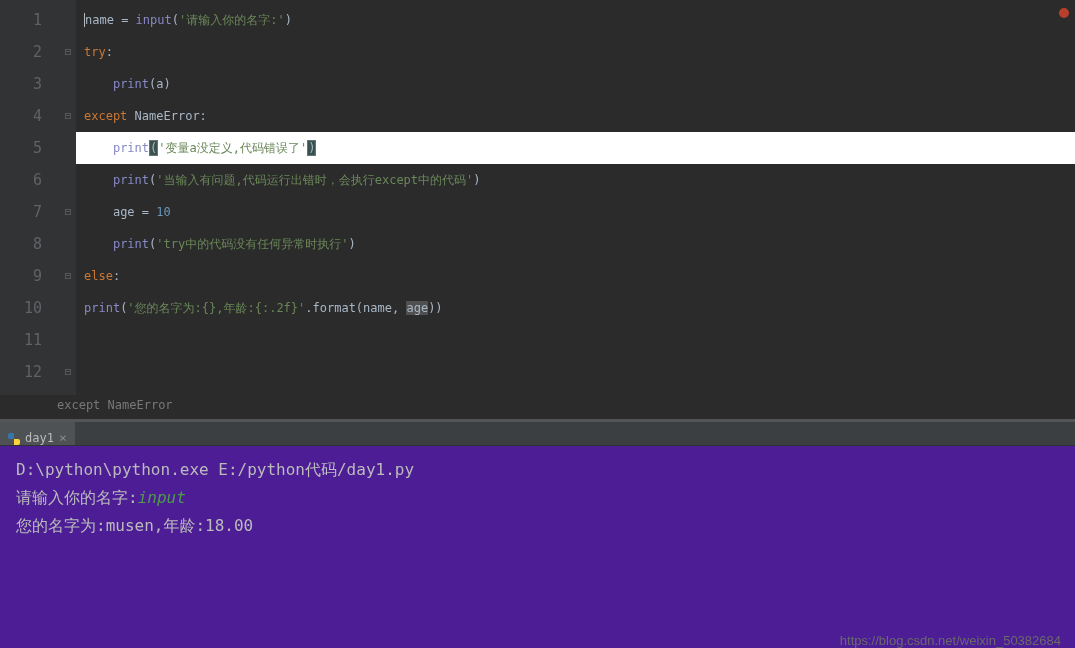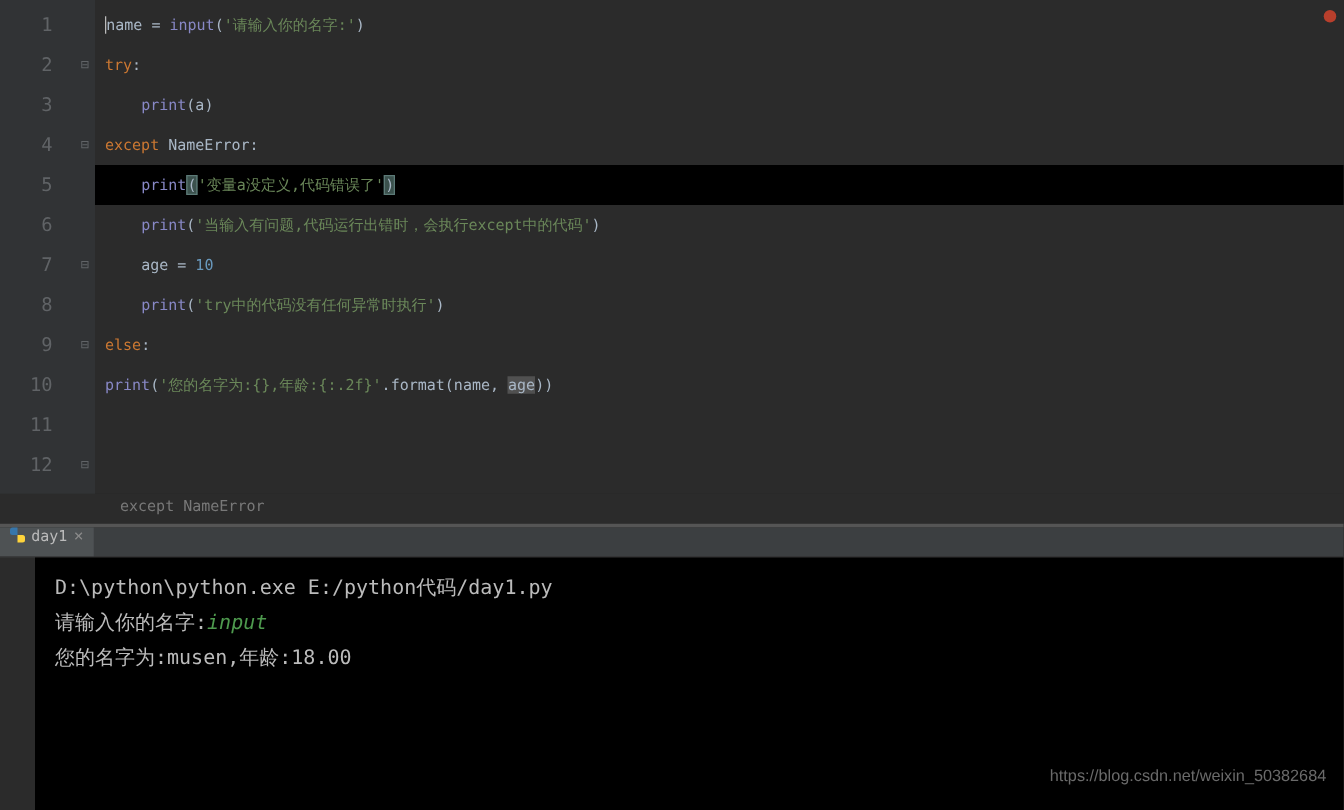--- a/index.html
+++ b/index.html
@@ -54,21 +54,21 @@
       font-size: 12px;
       position: relative;
     }
     .code-line {
       height: 32px;
       line-height: 32px;
       padding-left: 8px;
       white-space: pre;
     }
     .code-line.current {
-      background: #000000;
+      background: #ffffff;
     }
     .keyword { color: #cc7832; }
     .builtin { color: #8888c6; }
     .string { color: #6a8759; }
     .number { color: #6897bb; }
     .identifier { color: #a9b7c6; }
     .punct { color: #a9b7c6; }
     .highlight-paren {
       background: #3b514d;
       border: 1px solid #5c7a77;
@@ -82,41 +82,41 @@
     .error-dot {
       position: absolute;
       right: 6px;
       top: 8px;
       width: 10px;
       height: 10px;
       background: #b83f2c;
       border-radius: 50%;
     }
     .breadcrumb {
-      padding-left: 96px;
+      padding-left: 57px;
       background: #2b2b2b;
       color: #787878;
       font-size: 12px;
       height: 24px;
       line-height: 20px;
     }
     .divider {
       height: 3px;
       background: #555555;
     }
     .tab-bar {
       background: #3c3f41;
       height: 24px;
       display: flex;
       align-items: center;
       border-bottom: 1px solid #323232;
     }
     .tab {
       display: flex;
-      align-items: flex-start;
+      align-items: flex-end;
       padding: 0 8px;
       height: 100%;
       background: #4e5254;
       font-size: 12px;
       color: #bbbbbb;
       gap: 5px;
     }
     .py-icon {
       width: 12px;
       height: 12px;
@@ -142,34 +142,33 @@
       border-radius: 0 2px 2px 0;
       bottom: 0;
       right: 0;
     }
     .close-x {
       color: #8a8a8a;
       font-size: 13px;
       cursor: pointer;
     }
     .console {
-      background: #000000;
+      background: #4c1d95;
       padding: 10px 16px;
       font-size: 16px;
       color: #bbbbbb;
       height: 202px;
-      margin-left: 28px;
     }
     .console-line {
       line-height: 28px;
     }
     .console-input { color: #4e9a4e; font-style: italic; }
     .watermark {
       position: absolute;
-      bottom: 20px;
+      bottom: 0;
       right: 14px;
       color: #6a6a6a;
       font-size: 13px;
       font-family: sans-serif;
     }
   </style>
 </head>
 <body>
 
 <div class="editor-area">

